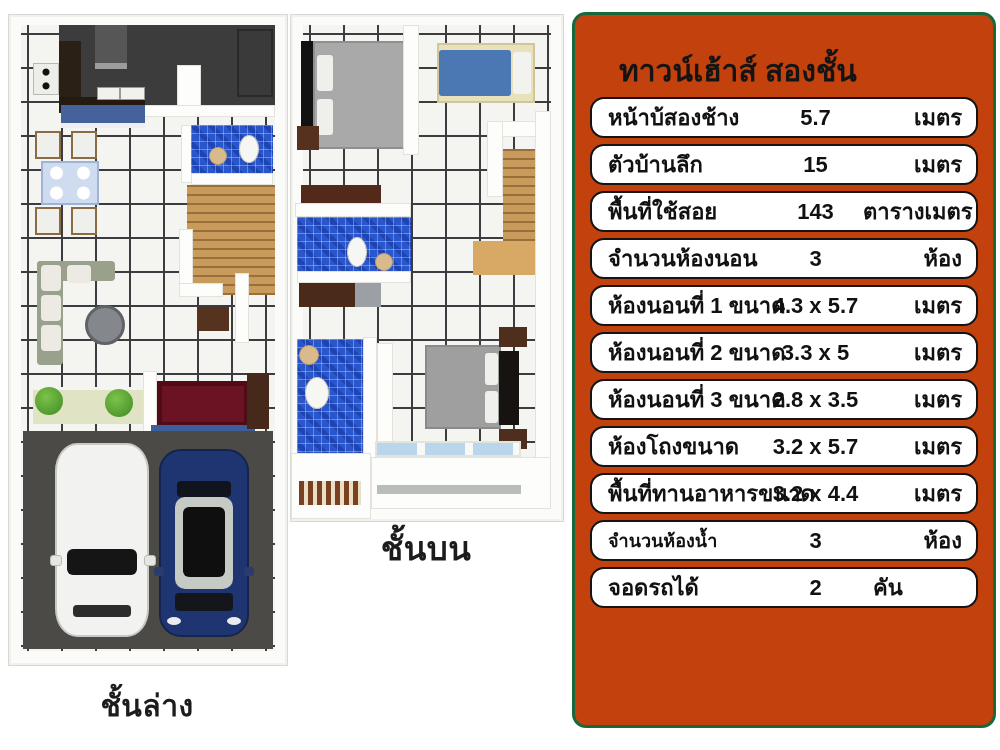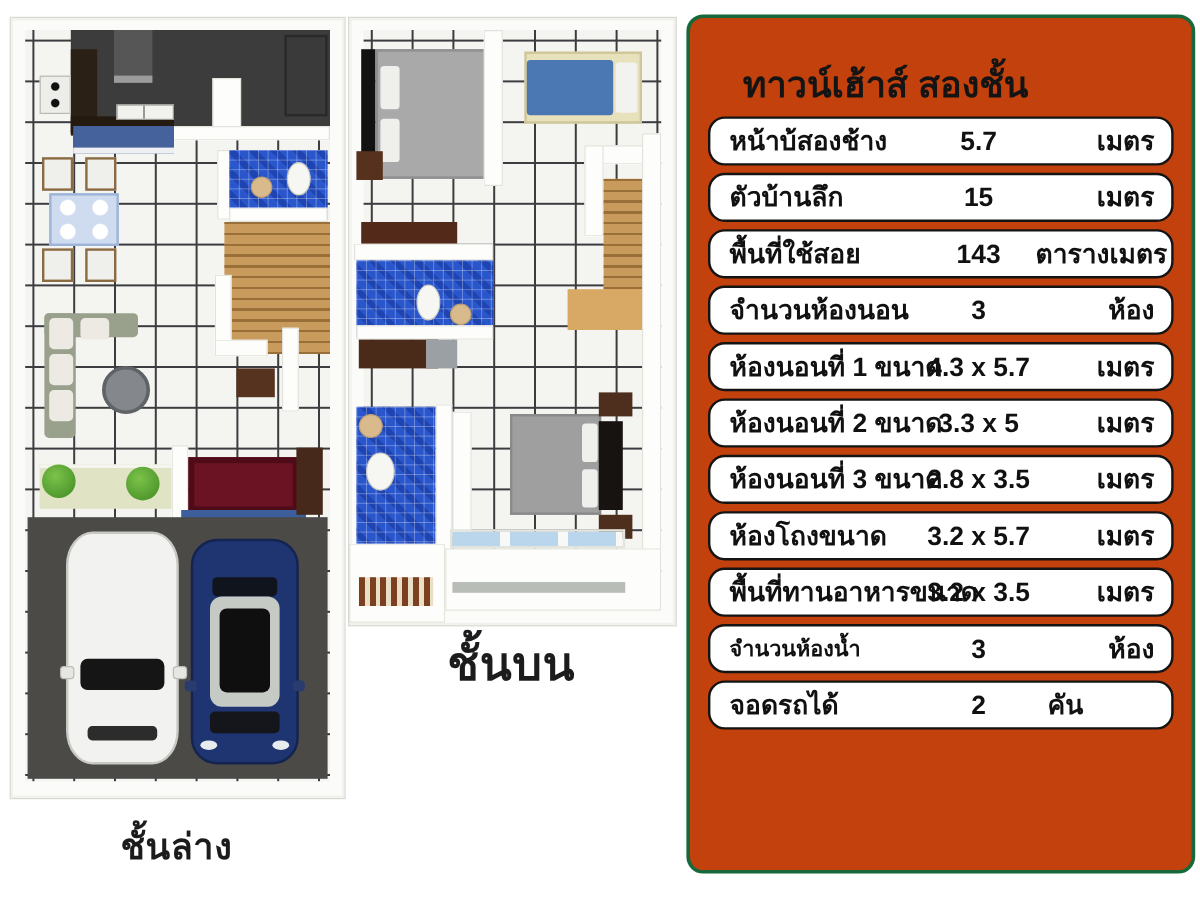--- a/index.html
+++ b/index.html
@@ -182,21 +182,21 @@
   <div class="abs" style="left:208px;top:312px;width:28px;height:20px;background:#4e2e1c;"></div>
   <div class="abs" style="left:208px;top:414px;width:28px;height:20px;background:#4e2e1c;"></div>
   <div class="wall" style="left:244px;top:96px;width:16px;height:366px;"></div>
 
   <div class="wall" style="left:80px;top:442px;width:180px;height:52px;"></div>
   <div class="abs" style="left:84px;top:426px;width:146px;height:16px;background:repeating-linear-gradient(90deg,#b9d6ec 0 40px,#f8f8f6 40px 48px);border:2px solid #e4e4df;box-sizing:border-box;"></div>
   <div class="abs" style="left:86px;top:470px;width:144px;height:9px;background:#b9bdb8;"></div>
   <div class="wall" style="left:0px;top:438px;width:80px;height:66px;"></div>
   <div class="slats" style="left:8px;top:466px;width:62px;height:24px;"></div>
 </div>
-<div class="caption" style="left:290px;top:522px;width:272px;font-size:39px;">ชั้นบน</div>
+<div class="caption" style="left:290px;top:522px;width:272px;font-size:33px;">ชั้นบน</div>
 
 <div class="spec-panel" id="spec-panel" style="border-color: rgb(23, 105, 60);">
   <div class="spec-title">ทาวน์เฮ้าส์ สองชั้น</div>
   <div class="spec-rows" id="spec-rows">
       <div class="spec-row">
         <span class="label">หน้าบ้สองช้าง</span>
         <span class="value">5.7</span>
         <span class="unit">เมตร</span>
       </div>
       <div class="spec-row">
@@ -229,21 +229,21 @@
         <span class="value">2.8 x 3.5</span>
         <span class="unit">เมตร</span>
       </div>
       <div class="spec-row">
         <span class="label">ห้องโถงขนาด</span>
         <span class="value">3.2 x 5.7</span>
         <span class="unit">เมตร</span>
       </div>
       <div class="spec-row">
         <span class="label">พื้นที่ทานอาหารขนาด</span>
-        <span class="value">3.2 x 3.5</span>
+        <span class="value">3.2 x 4.4</span>
         <span class="unit">เมตร</span>
       </div>
       <div class="spec-row">
         <span class="label">จำนวนห้องน้ำ</span>
         <span class="value">3</span>
         <span class="unit">ห้อง</span>
       </div>
       <div class="spec-row">
         <span class="label">จอดรถได้</span>
         <span class="value">2</span>

